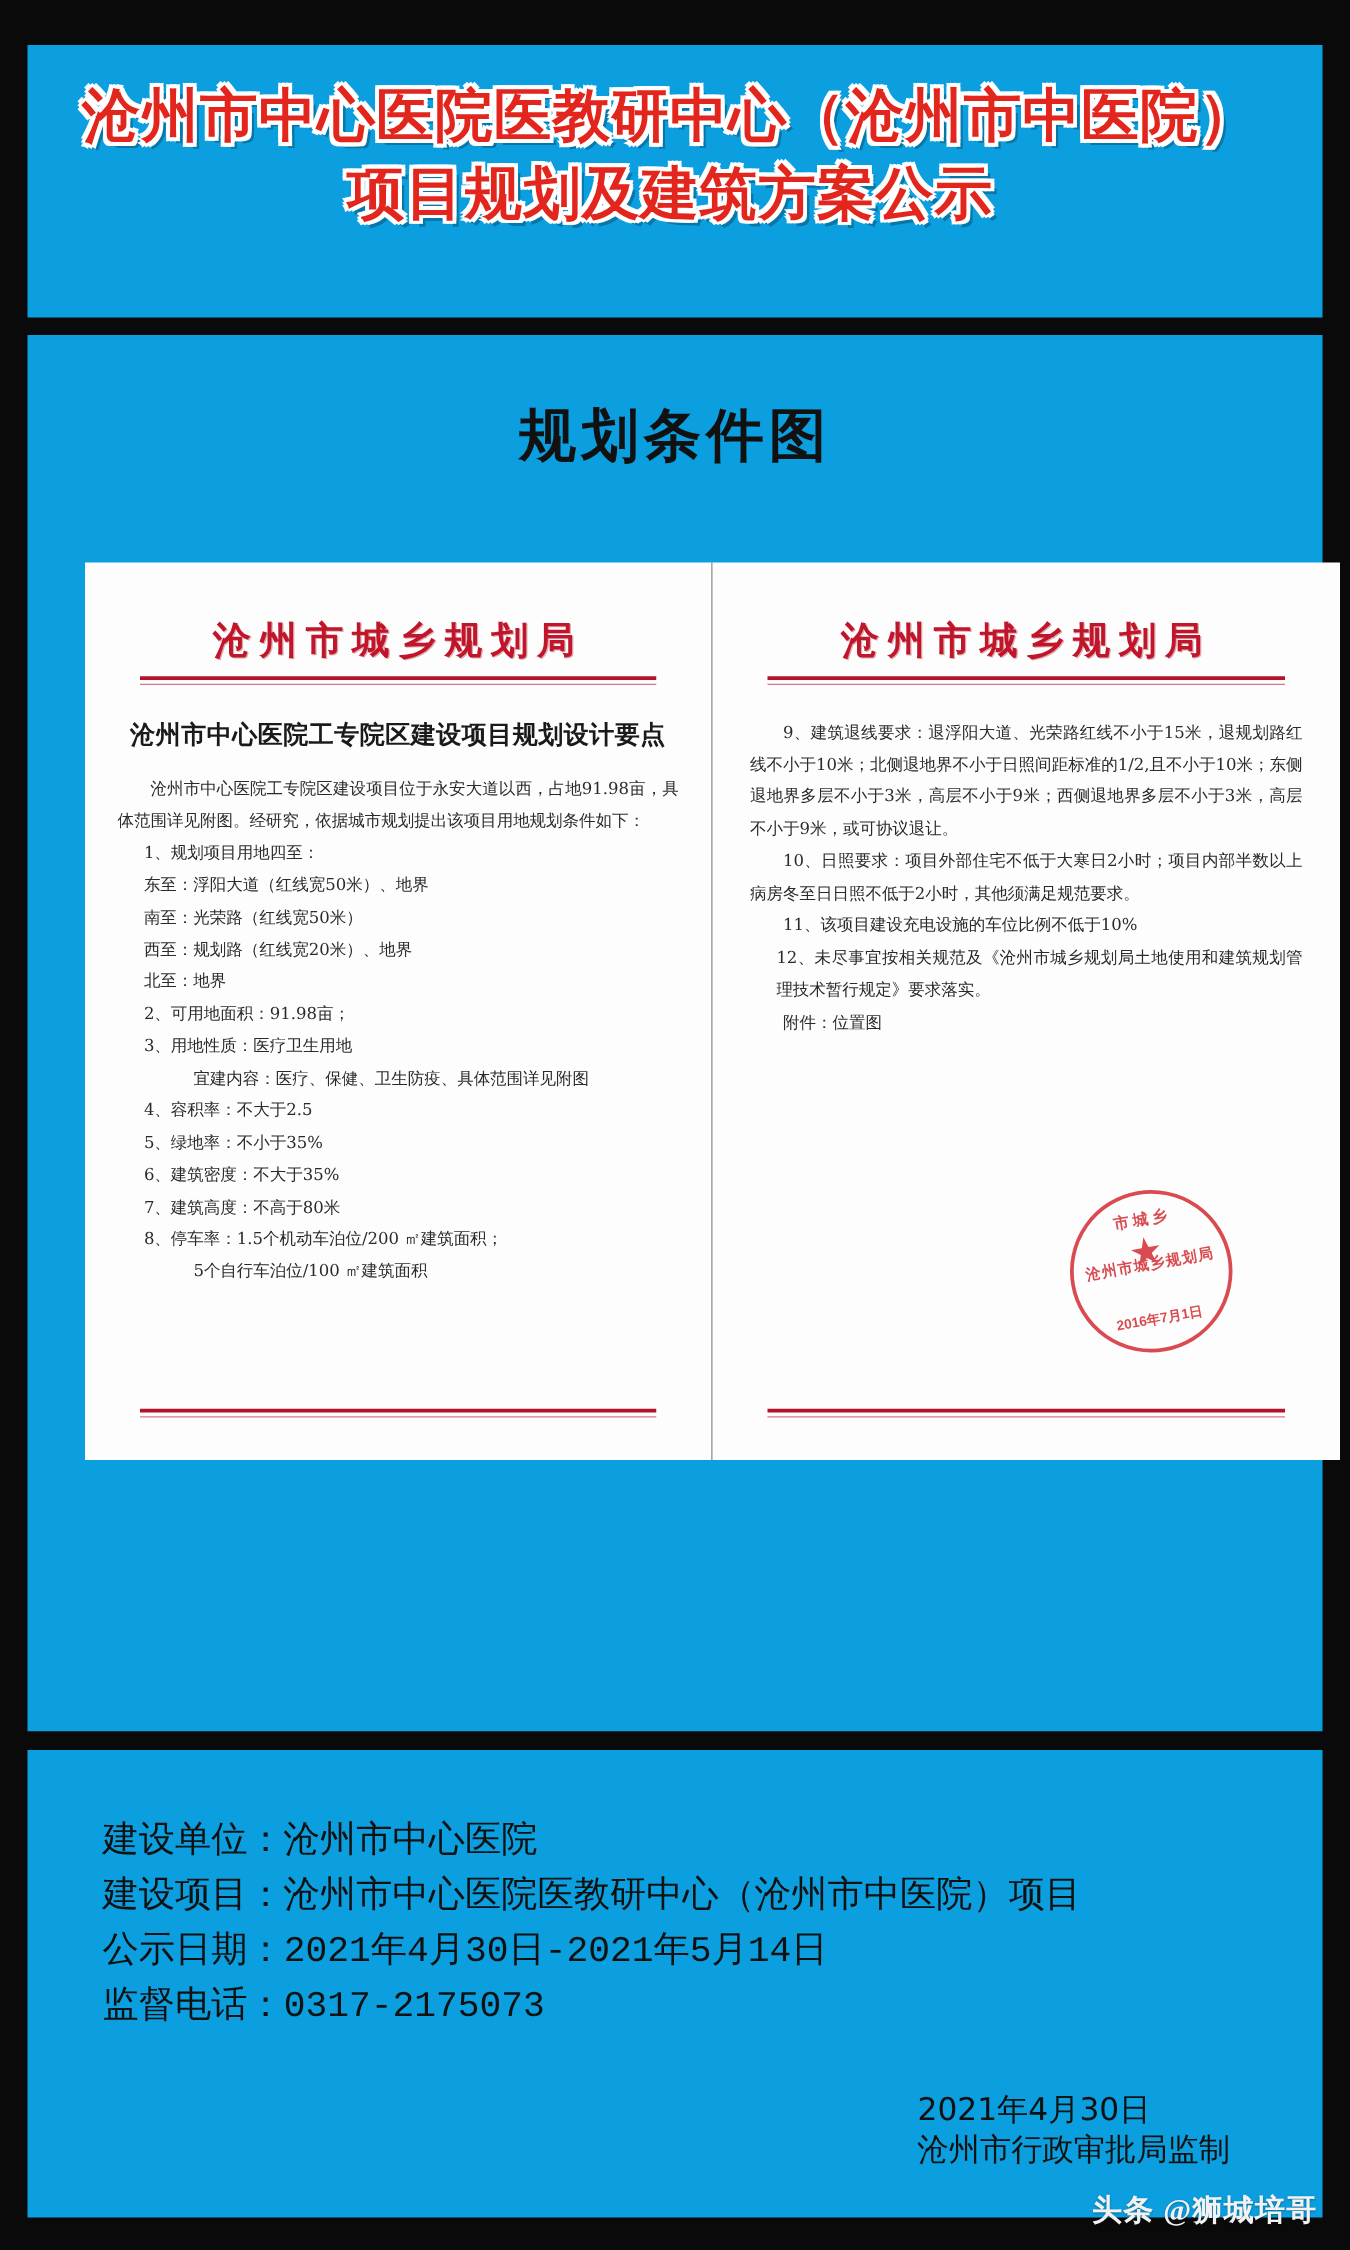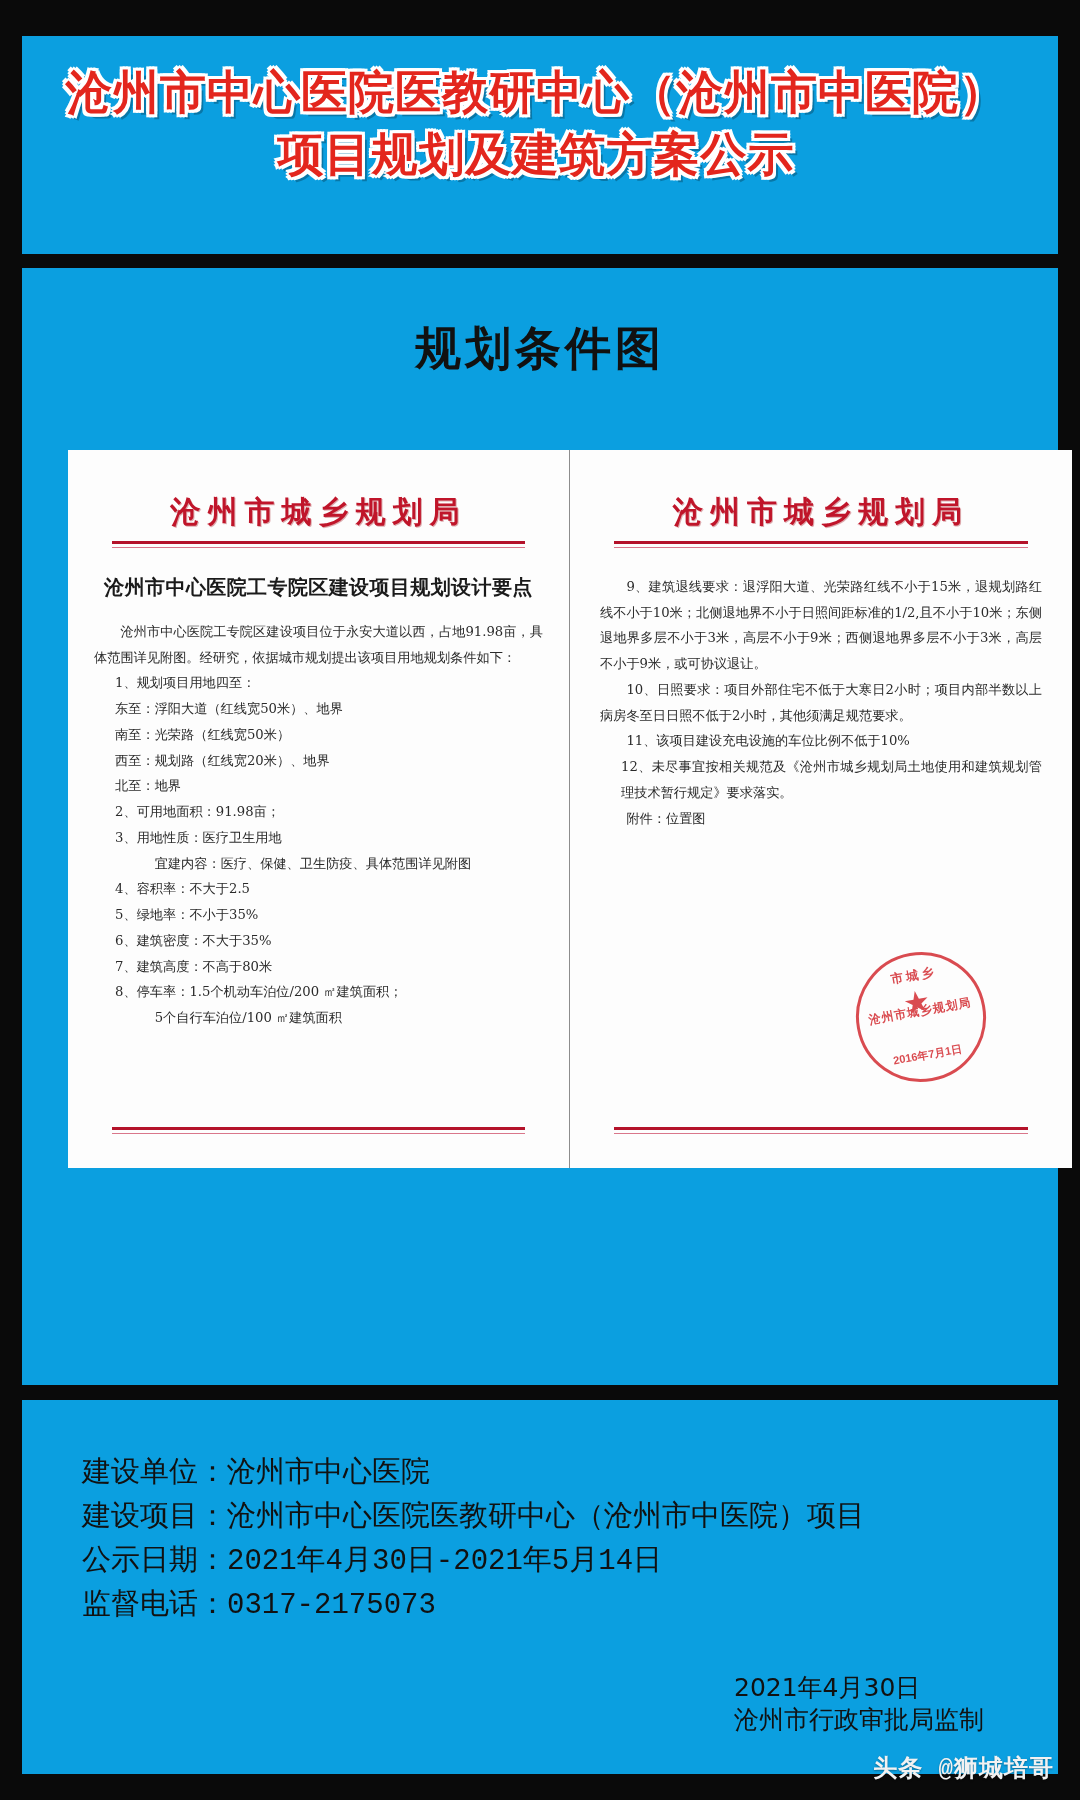--- a/index.html
+++ b/index.html
@@ -161,21 +161,21 @@
     font-size:25px;
     line-height:1.28;
     font-family:"DejaVu Sans","Liberation Sans",sans-serif;
   }
 
   .watermark{
     position:absolute;right:26px;bottom:16px;
     color:#f2f2f2;
     font-size:24px;
     font-weight:bold;
-    font-family:Liberation Mono, monospace;
+    font-family:Liberation Serif, serif;
     letter-spacing:1px;
     text-shadow:0 1px 2px rgba(0,0,0,.35);
   }
 </style>
 </head>
 <body>
 
 <div class="poster">
   <div class="frame"></div>
 

